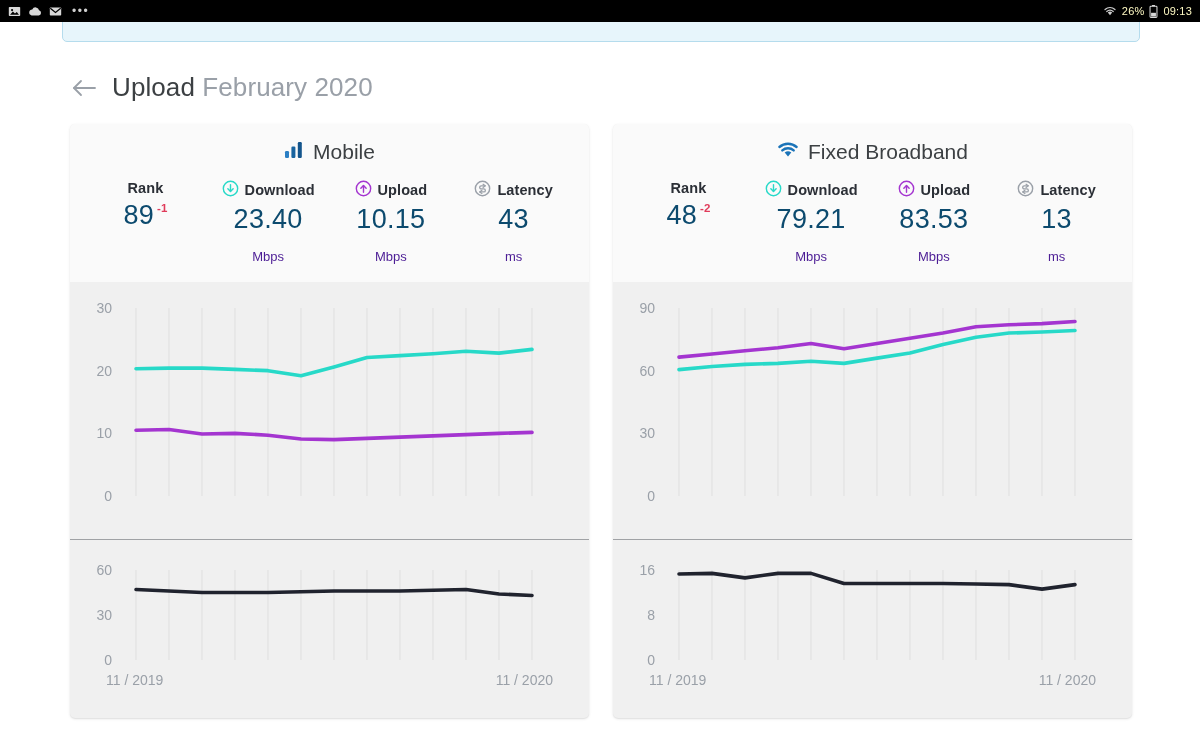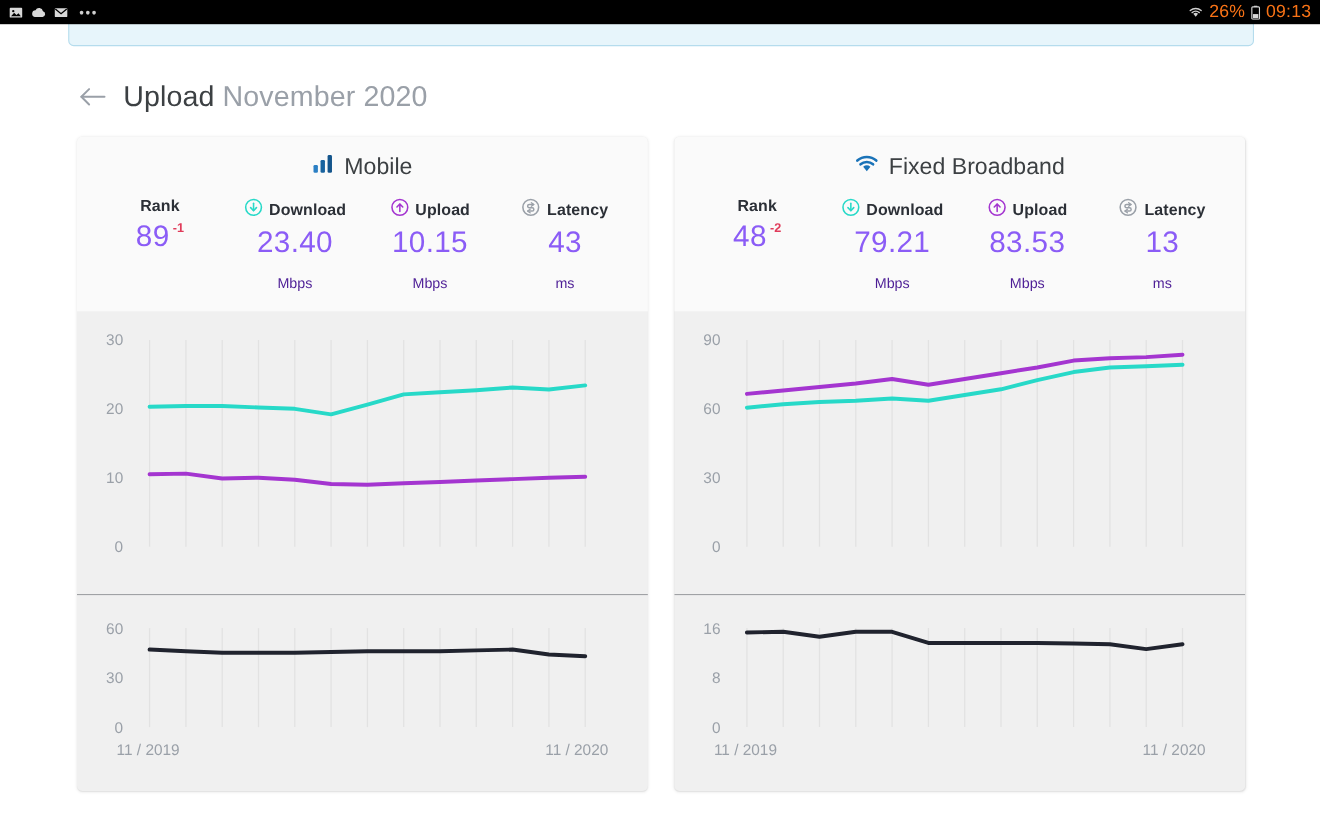--- a/index.html
+++ b/index.html
@@ -18,21 +18,21 @@
     display: flex; align-items: center;
     padding: 0 8px;
     color: #d8d8d8;
     font-size: 12.5px;
     z-index: 30;
   }
   .sb-left { display: flex; align-items: center; gap: 7px; }
   .sb-right { margin-left: auto; display: flex; align-items: center; gap: 5px; }
   .sb-ico { display: inline-flex; align-items: center; justify-content: center; }
   .sb-dots { letter-spacing: 1.5px; font-size: 12px; color: #cfcfcf; margin-left: 3px; }
-  .sb-text { font-size: 16px; color: #f97316; letter-spacing: .2px; }
+  .sb-text { font-size: 11px; color: #fef9c3; letter-spacing: .2px; }
 
   
   .top-panel {
     position: absolute;
     left: 62px; top: 16px;
     width: 1078px; height: 26px;
     background: #e7f5fb;
     border: 1px solid #b5dced;
     border-radius: 5px;
     z-index: 5;
@@ -84,21 +84,21 @@
     padding: 0 14px;
   }
   .metric { flex: 1; display: flex; flex-direction: column; align-items: center; justify-content: flex-end; }
   .metric-label {
     display: flex; align-items: center; gap: 6px;
     font-size: 14.5px; font-weight: 700; color: #2b2f36;
     letter-spacing: .1px;
   }
   .metric-valrow { display: flex; align-items: flex-start; margin-top: 4px; }
   .metric-value {
-    font-size: 27px; color: #8b5cf6; font-weight: 300;
+    font-size: 27px; color: #0c4a6e; font-weight: 300;
     letter-spacing: .3px; line-height: 1.15;
   }
   .metric-delta {
     font-size: 11.5px; color: #e03b5a; font-weight: 600;
     margin-left: 3px; margin-top: 2px;
   }
   .metric-unit { font-size: 13px; color: #4c1d95; margin-top: 14px; }
 
   
   .chart-speed { height: 257px; position: relative; }
@@ -159,21 +159,21 @@
 
 <div class="page-header">
   <div class="back-arrow">
     <svg width="26" height="20" viewBox="0 0 26 20">
       <path d="M24 10 H3" stroke="#9aa0a8" stroke-width="1.8" stroke-linecap="round"></path>
       <path d="M10 3 L3 10 L10 17" stroke="#9aa0a8" stroke-width="1.8" fill="none" stroke-linecap="round" stroke-linejoin="round"></path>
     </svg>
   </div>
   <div class="title-line">
     <span class="title-country">Upload</span>
-    <span class="title-period">November 2020</span>
+    <span class="title-period">February 2020</span>
   </div>
 </div>
 
 <div class="cards">
 
   <div class="card">
     <div class="card-head">
       <div class="card-title">
         <span>
           <svg width="20" height="18" viewBox="0 0 20 18">

